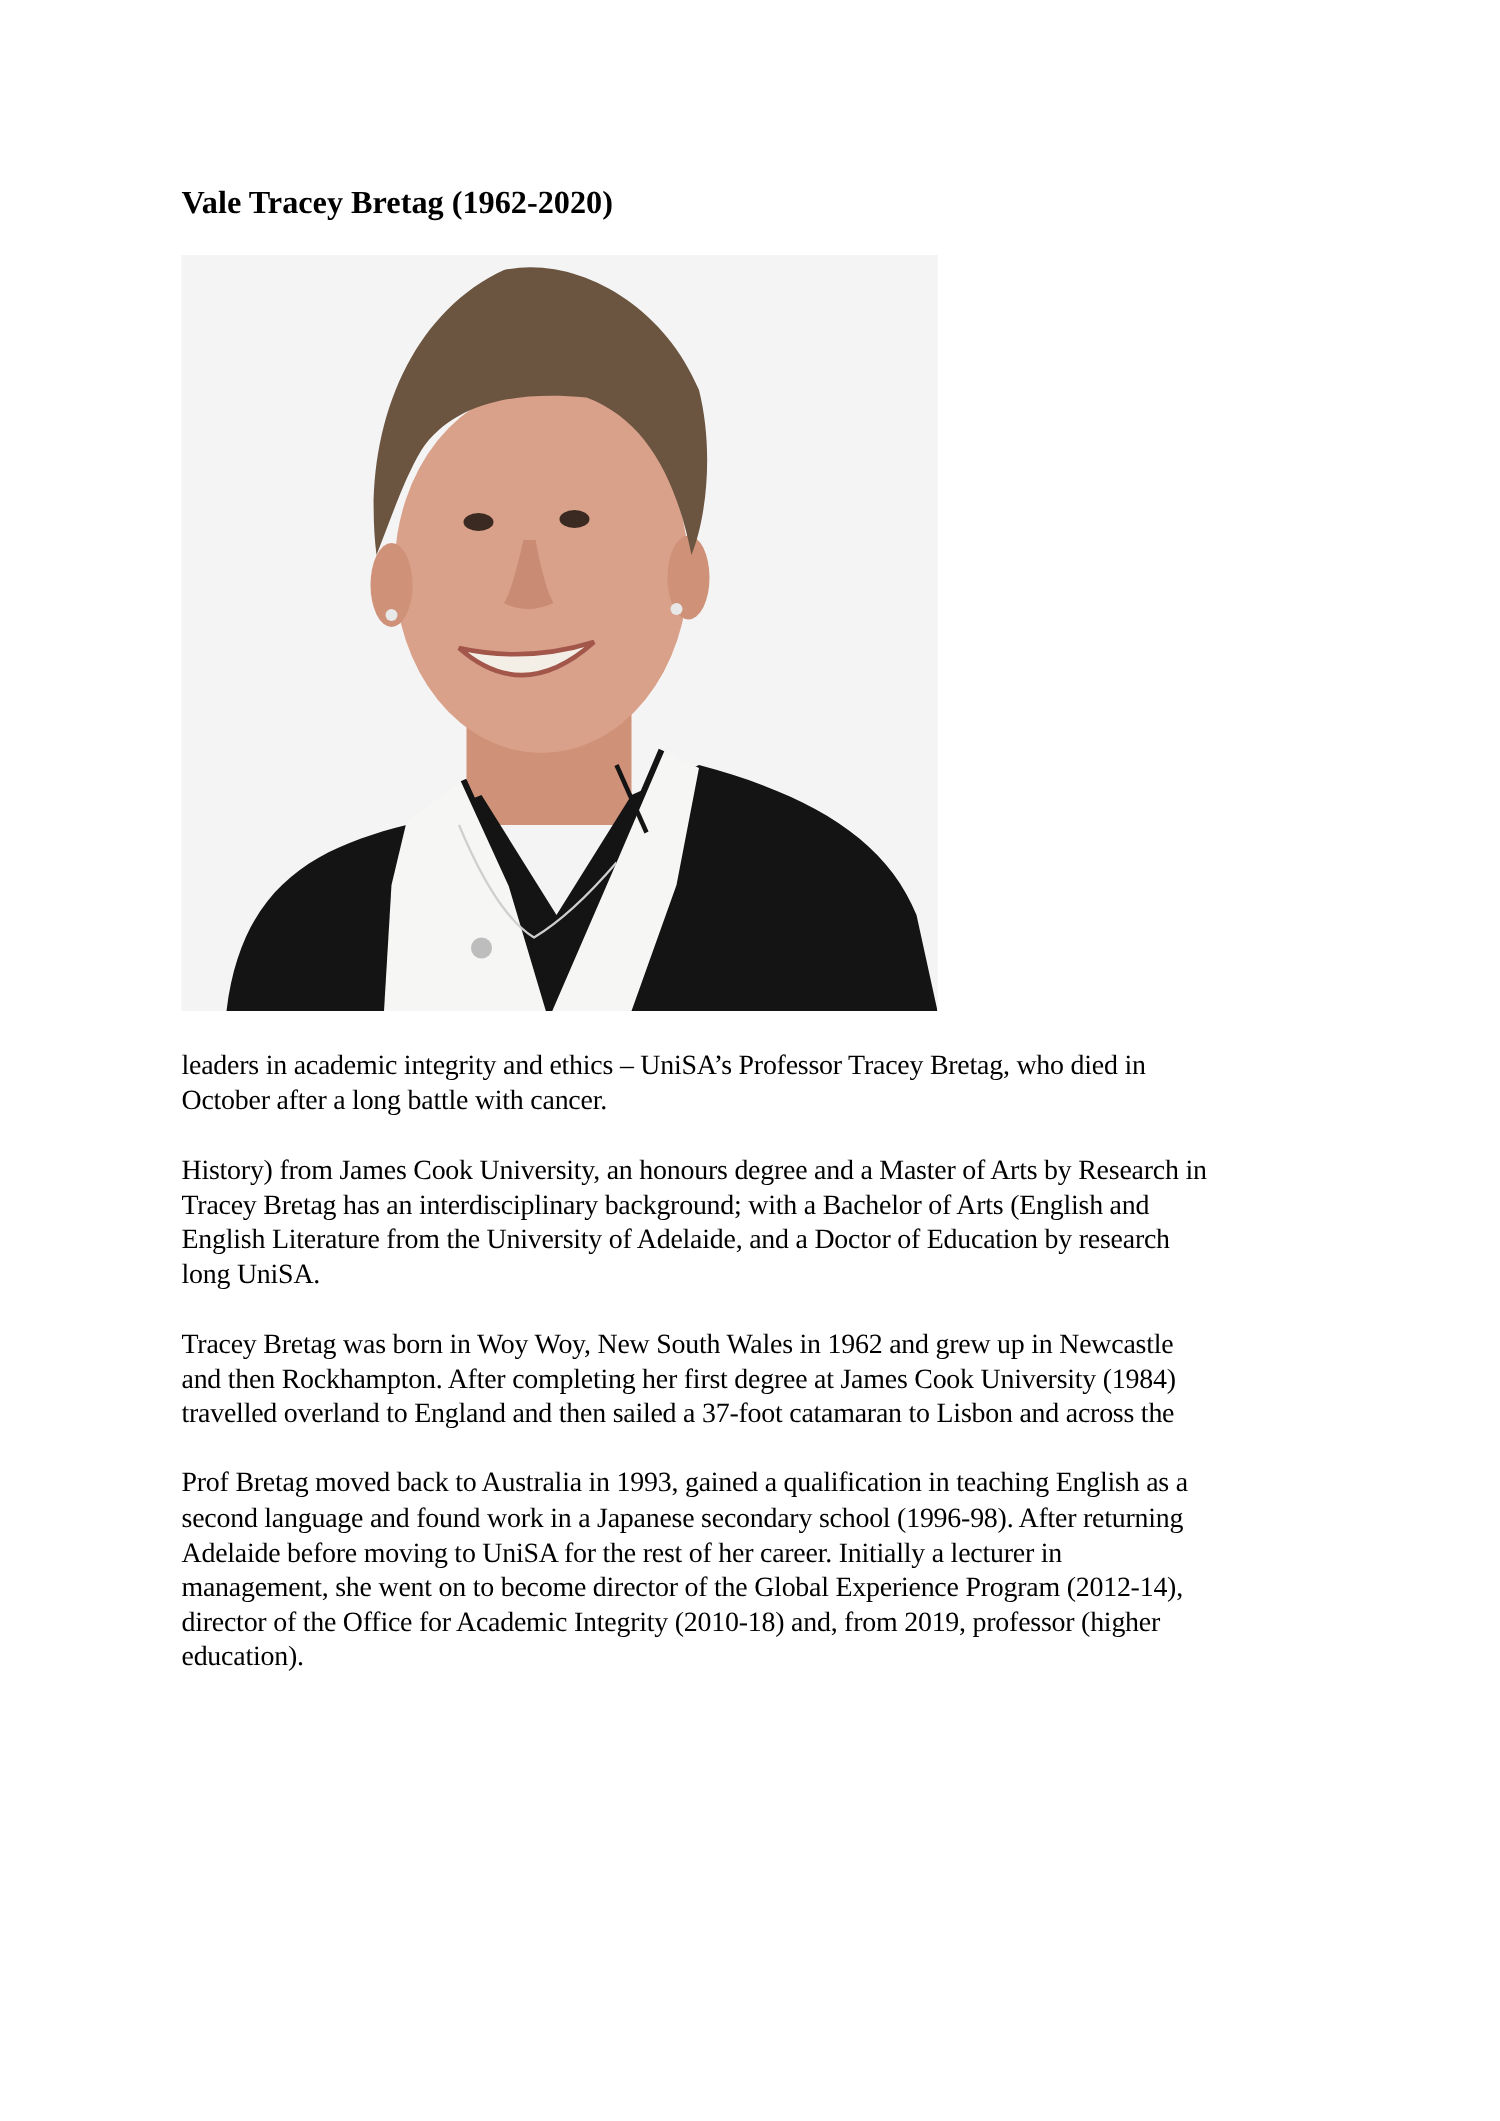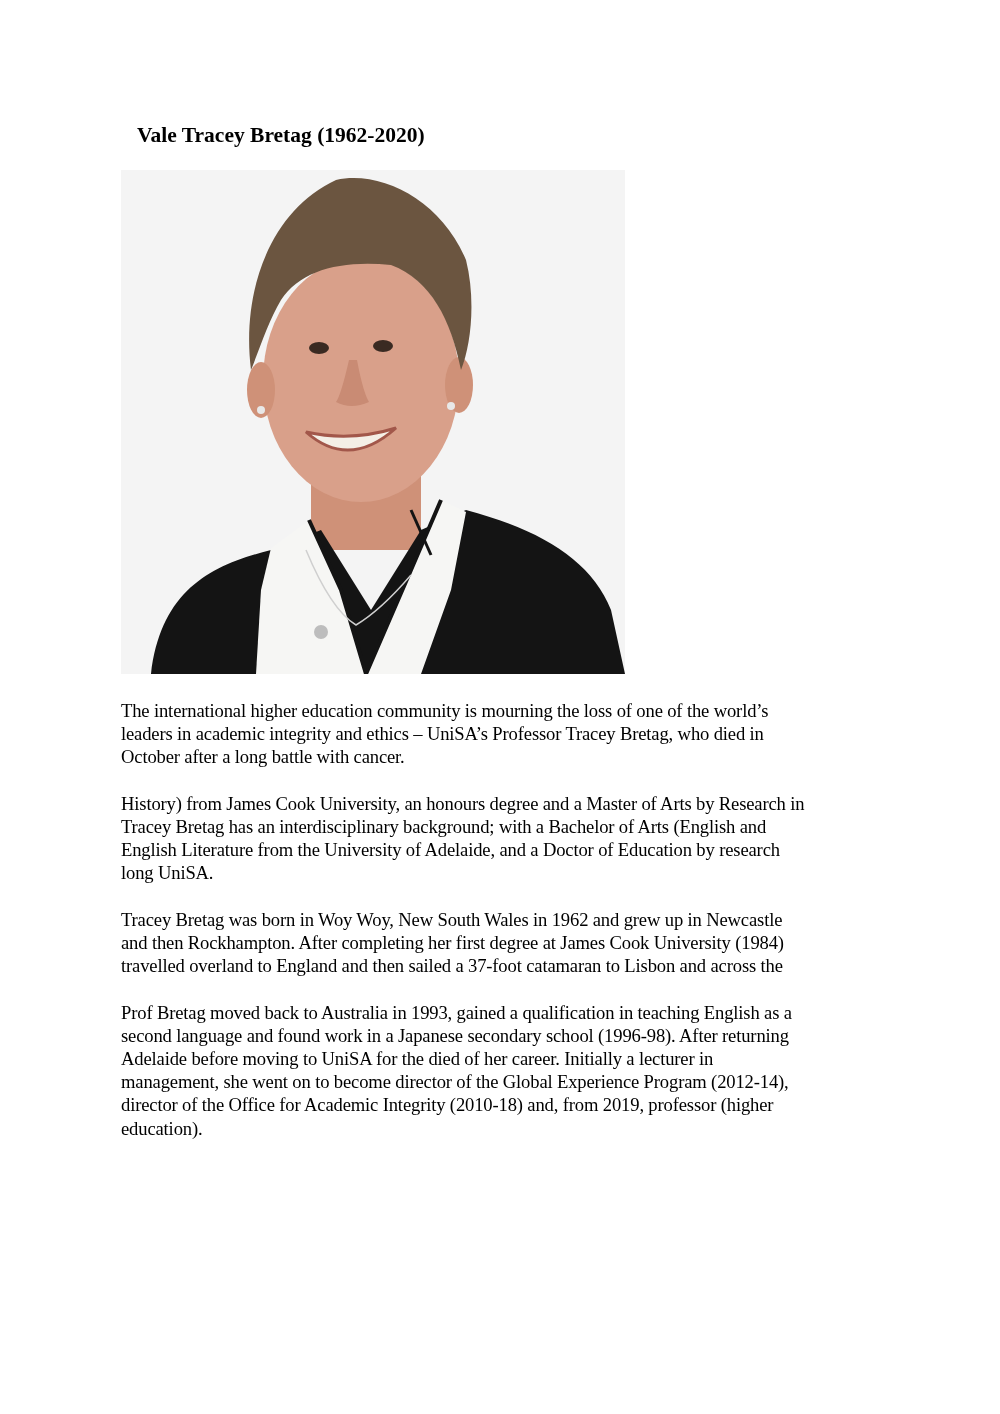--- a/index.html
+++ b/index.html
@@ -16,21 +16,21 @@
       color: #000000;
     }
     .page {
       position: absolute;
       left: 121px;
       top: 0;
       width: 770px;
     }
     .title {
       position: absolute;
-      left: 16px;
+      left: 0;
       top: 121px;
       margin: 0;
       font-size: 21.5px;
       font-weight: bold;
       line-height: 28px;
       white-space: nowrap;
     }
     .photo {
       position: absolute;
       left: 0;
@@ -99,38 +99,37 @@
       <ellipse cx="262" cy="176" rx="10" ry="6" fill="#3a2a22"></ellipse>
 
       <path d="M228 190 Q220 225 215 232 Q230 240 248 232 Q242 222 236 190" fill="#c98b74"></path>
 
       <path d="M185 262 Q228 300 275 258 Q230 272 185 262 Z" fill="#f4efe6" stroke="#a2574a" stroke-width="3"></path>
     </svg>
   </div>
 
   <div class="body-text">
     <p class="para">
-      <span class="line">The international higher education community is mourning the loss of one of the world’s</span>
       <span class="line">leaders in academic integrity and ethics – UniSA’s Professor Tracey Bretag, who died in</span>
       <span class="line">October after a long battle with cancer.</span>
     </p>
     <p class="para">
       <span class="line">History) from James Cook University, an honours degree and a Master of Arts by Research in</span>
       <span class="line">Tracey Bretag has an interdisciplinary background; with a Bachelor of Arts (English and</span>
       <span class="line">English Literature from the University of Adelaide, and a Doctor of Education by research</span>
       <span class="line">long UniSA.</span>
     </p>
     <p class="para">
       <span class="line">Tracey Bretag was born in Woy Woy, New South Wales in 1962 and grew up in Newcastle</span>
       <span class="line">and then Rockhampton. After completing her first degree at James Cook University (1984)</span>
       <span class="line">travelled overland to England and then sailed a 37-foot catamaran to Lisbon and across the</span>
     </p>
     <p class="para">
       <span class="line">Prof Bretag moved back to Australia in 1993, gained a qualification in teaching English as a</span>
       <span class="line">second language and found work in a Japanese secondary school (1996-98). After returning</span>
-      <span class="line">Adelaide before moving to UniSA for the died of her career. Initially a lecturer in</span>
+      <span class="line">Adelaide before moving to UniSA for the rest of her career. Initially a lecturer in</span>
       <span class="line">management, she went on to become director of the Global Experience Program (2012-14),</span>
       <span class="line">director of the Office for Academic Integrity (2010-18) and, from 2019, professor (higher</span>
       <span class="line">education).</span>
     </p>
   </div>
 
 </div>
 
 </body></html>

